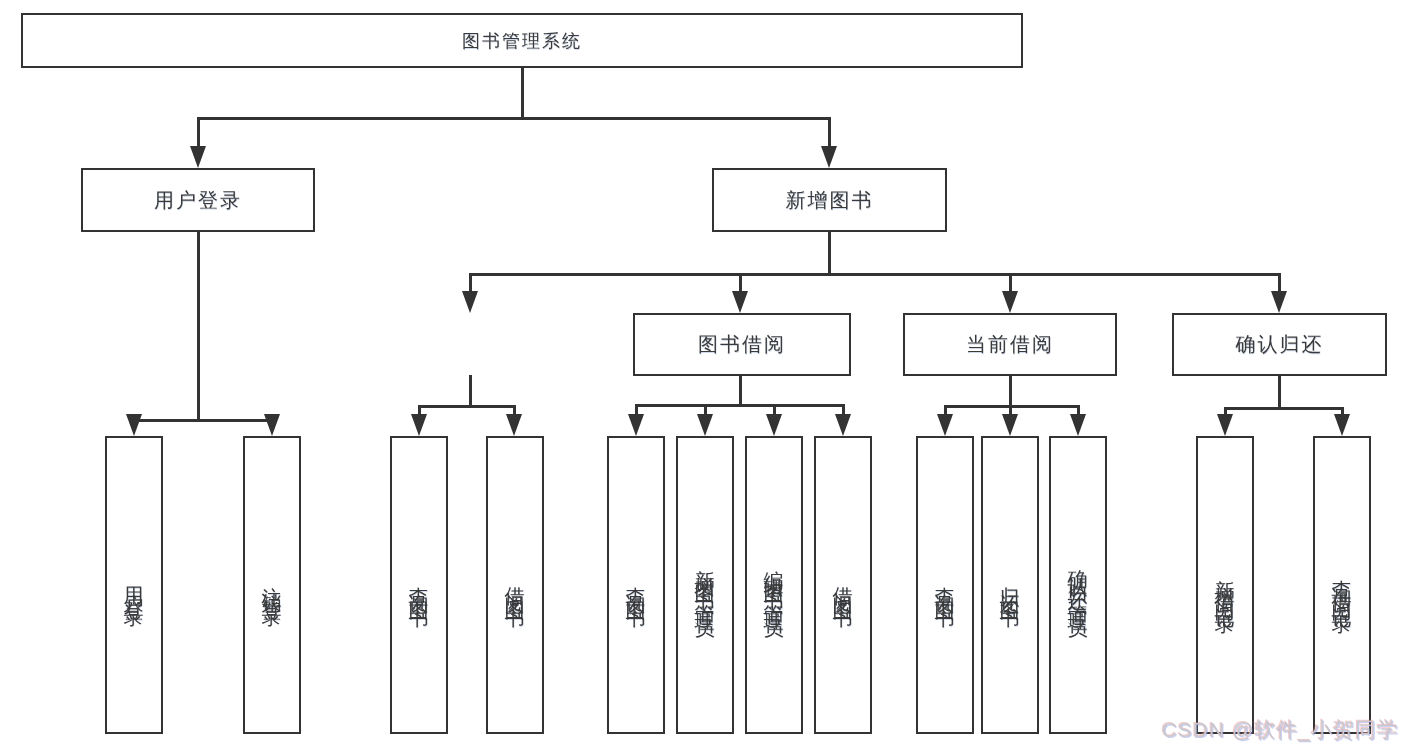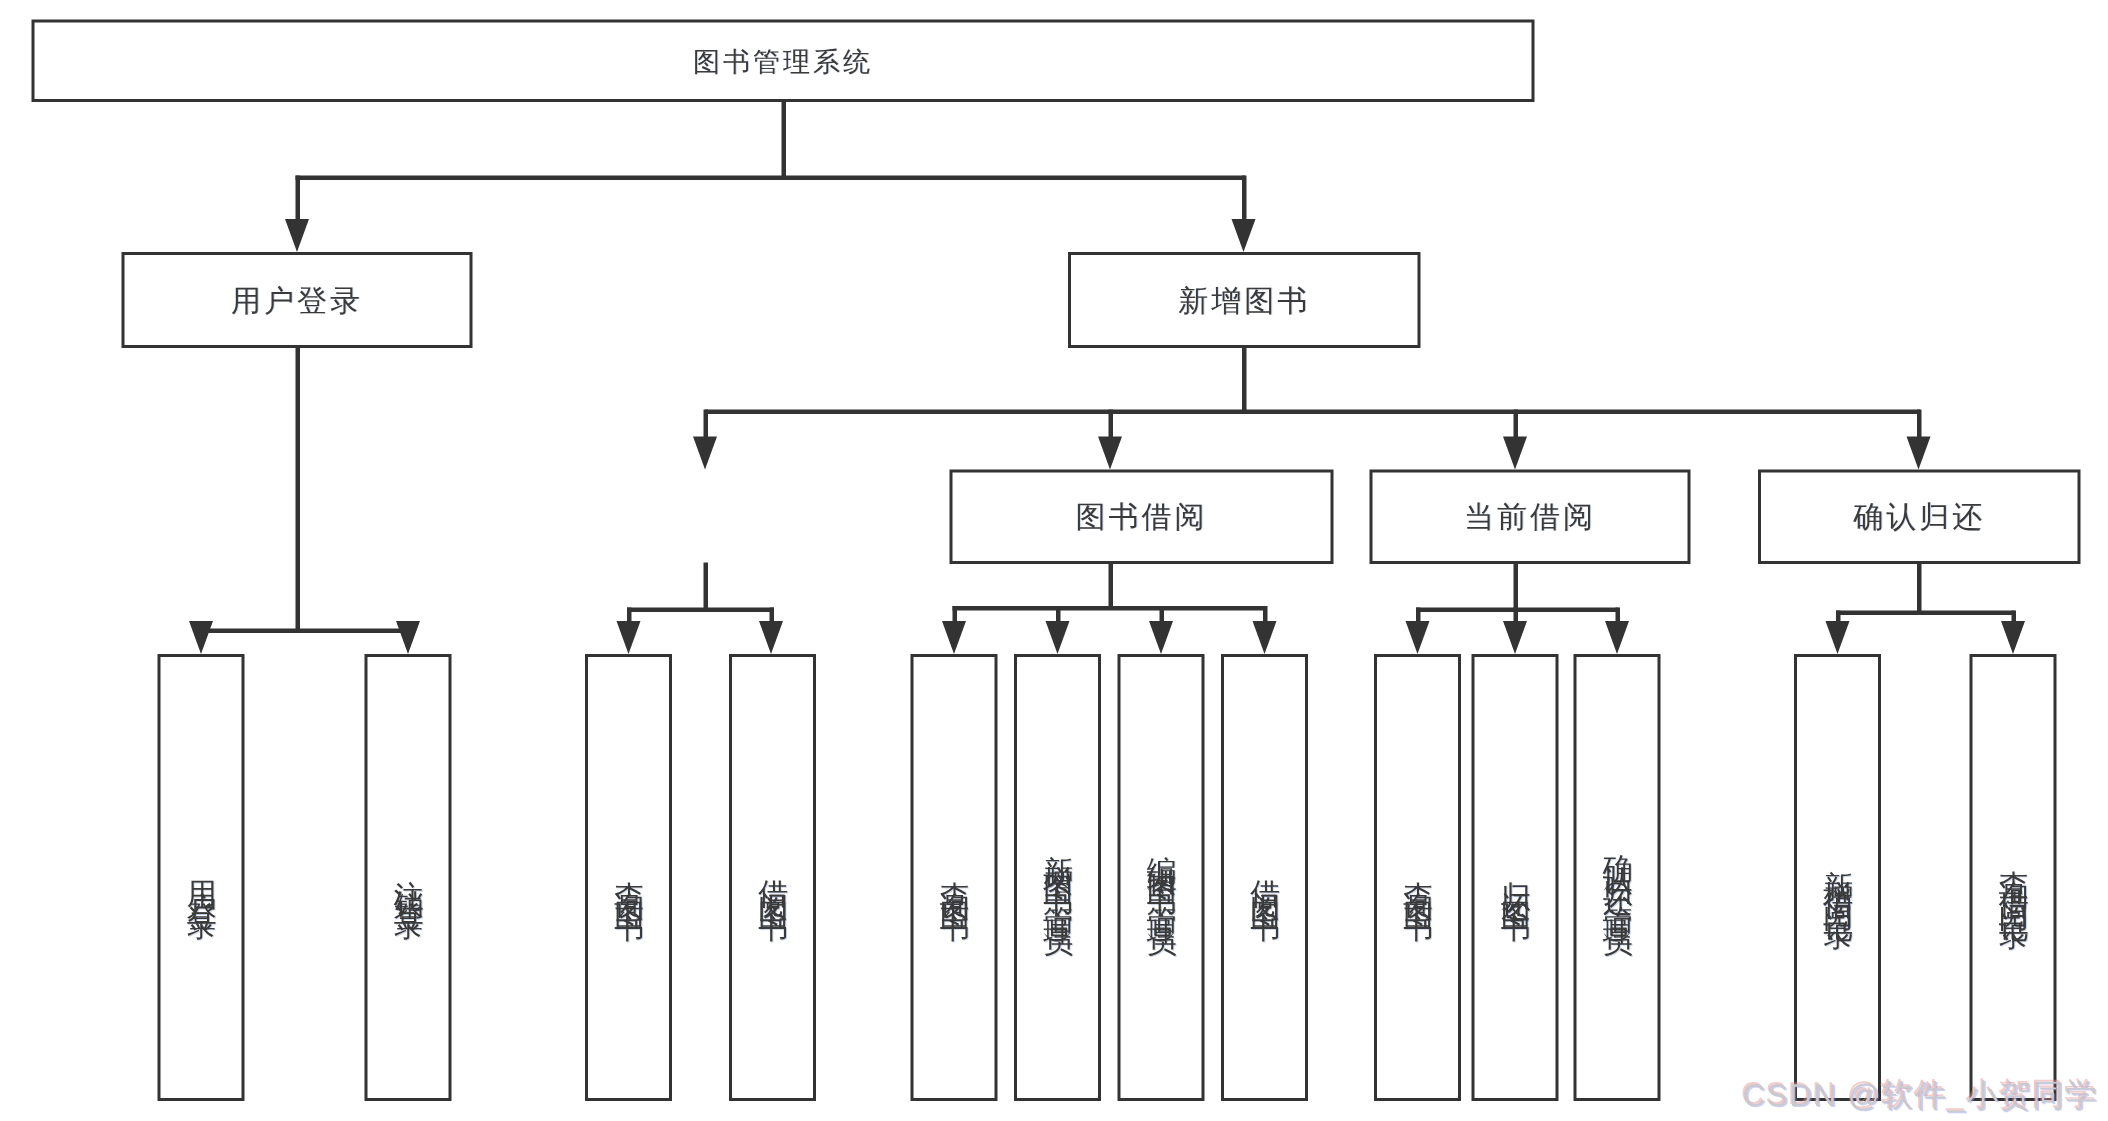--- a/index.html
+++ b/index.html
@@ -87,24 +87,24 @@
   <div class="hline" style="left:470px;top:273px;width:810px;"></div>
   <div class="vline" style="left:469px;top:273px;height:20px;"></div>
   <div class="arrow" style="left:462px;top:291px;"></div>
   <div class="vline" style="left:739px;top:273px;height:20px;"></div>
   <div class="arrow" style="left:732px;top:291px;"></div>
   <div class="vline" style="left:1009px;top:273px;height:20px;"></div>
   <div class="arrow" style="left:1002px;top:291px;"></div>
   <div class="vline" style="left:1278px;top:273px;height:20px;"></div>
   <div class="arrow" style="left:1271px;top:291px;"></div>
 
-  <div class="box h" style="left:633px;top:313px;width:256px;height:63px;">
+  <div class="box h" style="left:633px;top:313px;width:218px;height:63px;">
     <span>图书借阅</span>
   </div>
-  <div class="box h" style="left:903px;top:313px;width:214px;height:63px;margin-left:10px;">
+  <div class="box h" style="left:903px;top:313px;width:214px;height:63px;">
     <span>当前借阅</span>
   </div>
   <div class="box h" style="left:1172px;top:313px;width:215px;height:63px;">
     <span>确认归还</span>
   </div>
 
   <div class="vline" style="left:469px;top:375px;height:32px;"></div>
   <div class="hline" style="left:418px;top:405px;width:98px;"></div>
   <div class="vline" style="left:418px;top:405px;height:11px;"></div>
   <div class="arrow" style="left:411px;top:414px;"></div>

